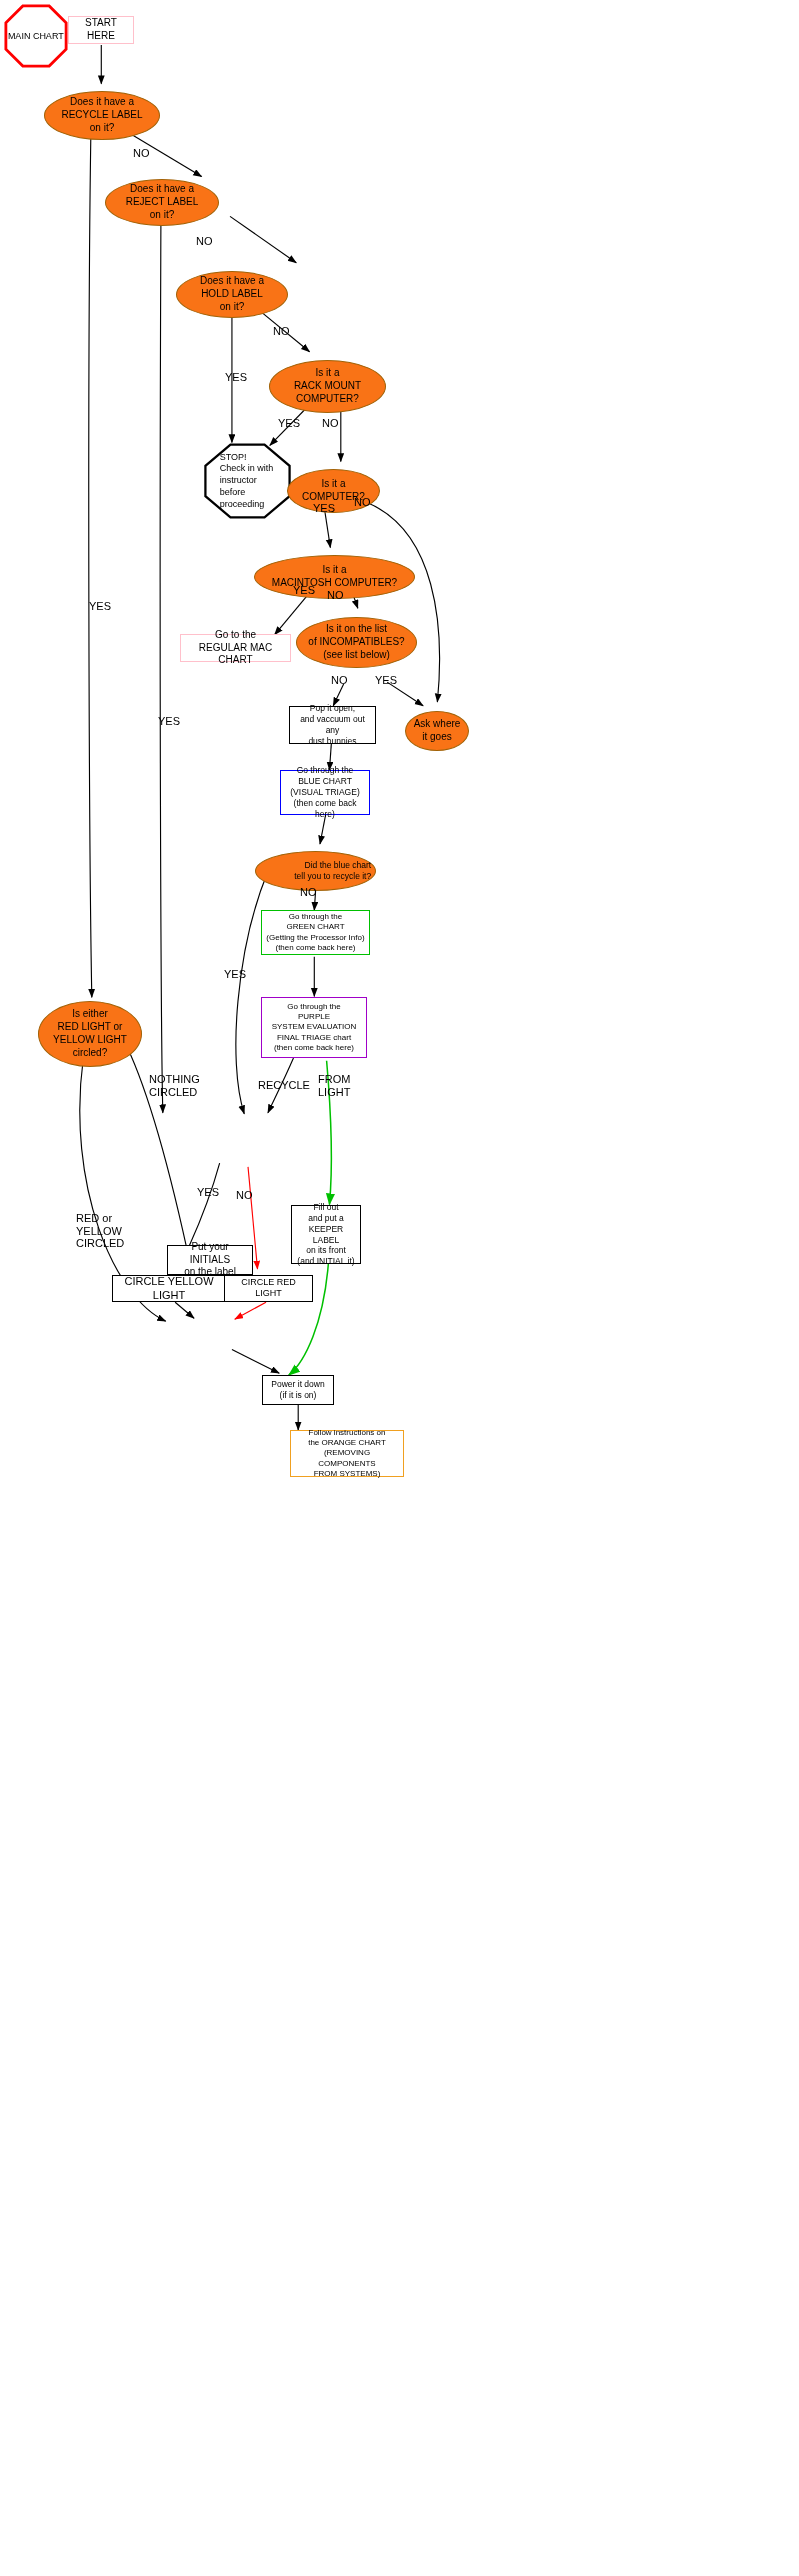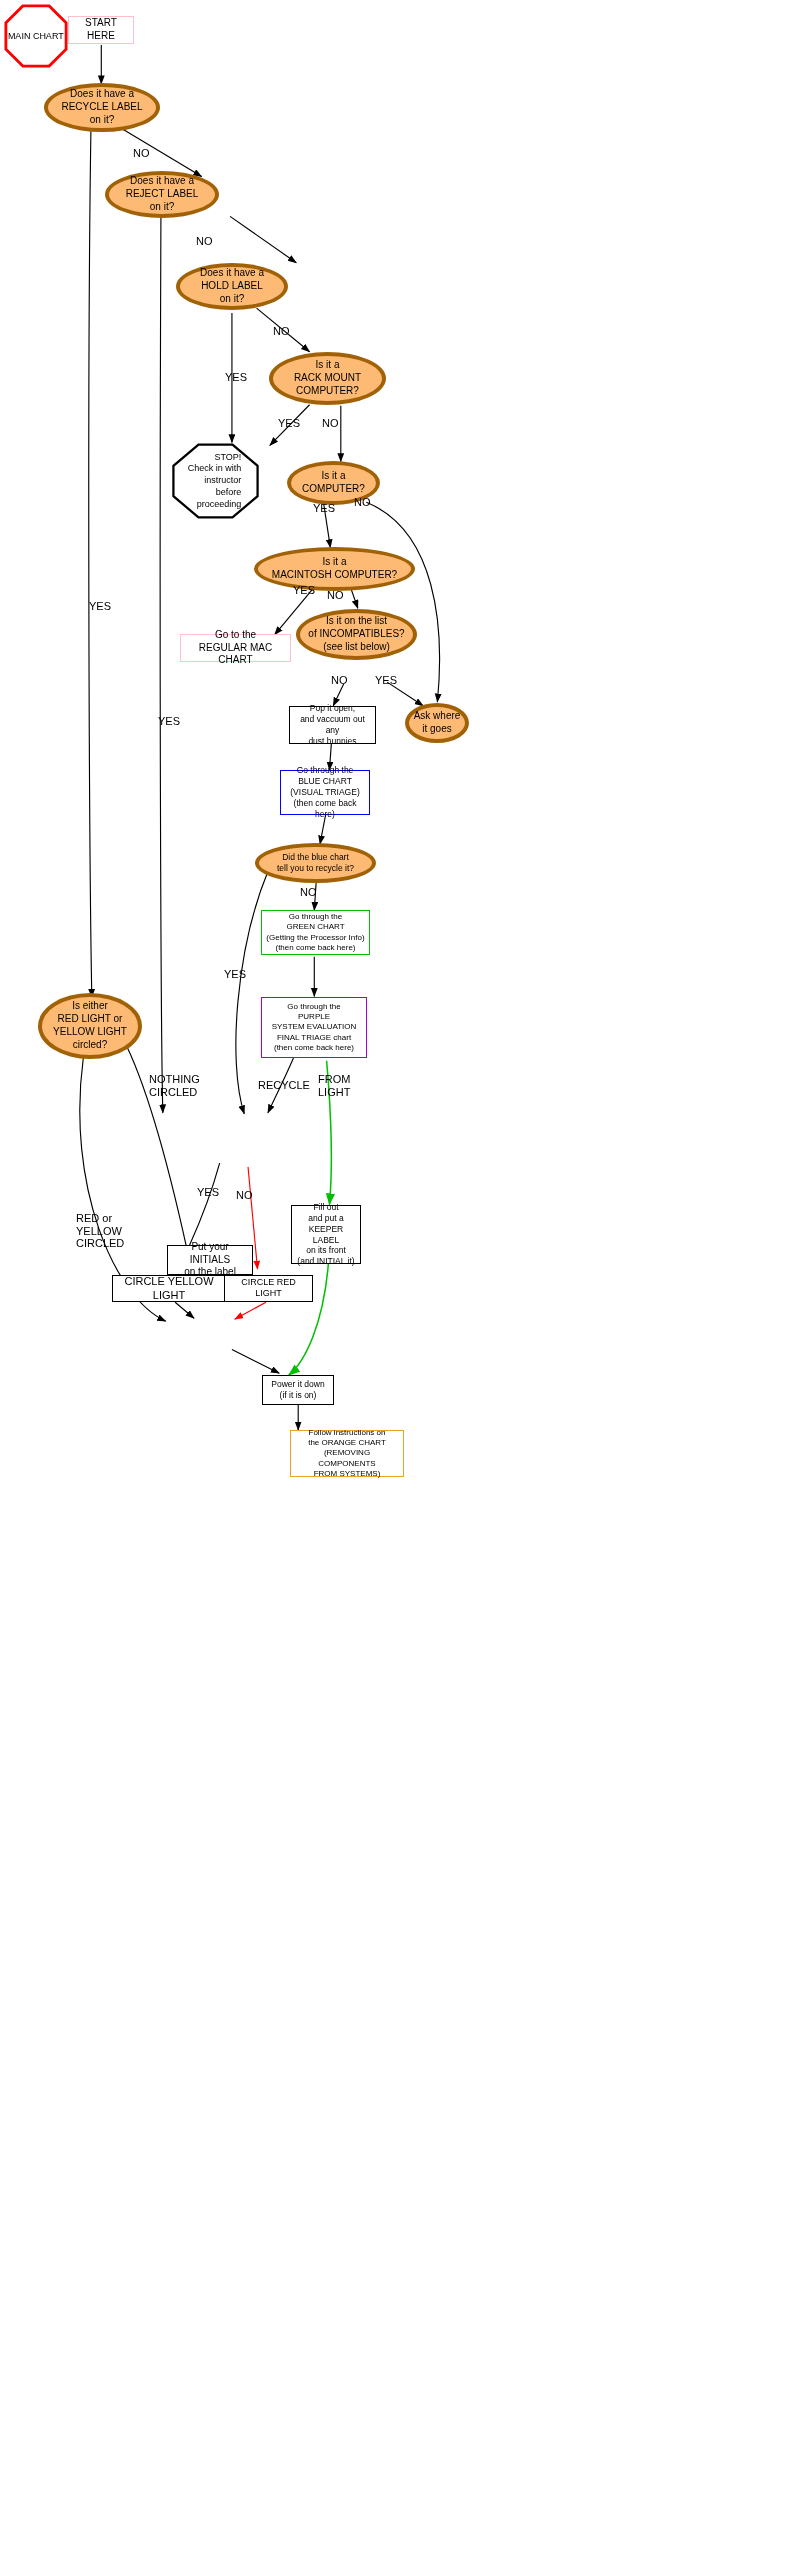--- a/index.html
+++ b/index.html
@@ -5,30 +5,30 @@
   html,body{margin:0;padding:0;background:#ffffff;}
   body{width:799px;height:2576px;position:relative;
        font-family:"Liberation Sans","DejaVu Sans",sans-serif;
        -webkit-font-smoothing:antialiased;}
   #canvas{position:absolute;left:0;top:0;width:799px;height:2576px;overflow:hidden;}
   svg.edges{position:absolute;left:0;top:0;width:799px;height:2576px;pointer-events:none;}
   .node{position:absolute;box-sizing:border-box;display:flex;align-items:center;
         justify-content:center;text-align:center;line-height:1.28;color:#000;}
   .node .tx{display:block;width:100%;padding:0 3.8px;white-space:pre-line;}
   
-  .ellipse{border:4px solid #a16207;border-radius:50%;background:#fdba74;font-size:10px;}
+  .ellipse{border:1px solid #a16207;border-radius:50%;background:#f97316;font-size:10px;margin-top:8px;}
   
   .box{border:1.1px solid #000;background:#fff;font-size:10px;}
   .box-blue{border:1.9px solid #0000ff;}
   .box-green{border:1.9px solid #00c000;}
   .box-purple{border:1.9px solid #a000c8;}
   .box-pink{border:1.9px solid #ffc0cb;}
   .box-orange{border:1.9px solid #f0a020;}
   .oct-inner{position:absolute;inset:0;display:flex;align-items:center;
-             justify-content:center;text-align:right;}
+             justify-content:center;text-align:left;}
   .oct-wrap{position:absolute;}
   .edge-label{position:absolute;font-size:11px;color:#000;white-space:pre-line;
               line-height:1.15;text-align:left;}
   .title-oct{font-size:10px;}
 </style>
 </head>
 <body>
 
 <div id="canvas">
 
@@ -142,21 +142,21 @@
 HOLD LABEL
 on it?</span>
   </div>
 
   <div class="node ellipse" style="left:269px;top:352px;width:117px;height:53px;">
     <span class="tx">Is it a
 RACK MOUNT
 COMPUTER?</span>
   </div>
 
-  <div class="oct-wrap" style="left:172px;top:443px;width:85px;height:76px;">
+  <div class="oct-wrap" style="left:204px;top:443px;width:85px;height:76px;">
     <svg width="87" height="76" viewBox="0 0 92 80">
       <polygon points="28,1.5 64,1.5 90.5,24 90.5,56 64,78.5 28,78.5 1.5,56 1.5,24" fill="#fff" stroke="#000" stroke-width="2.4"></polygon>
     </svg>
     <div class="oct-inner" style="font-size:9px;line-height:1.3;white-space:pre-line;">STOP!
 Check in with
 instructor
 before
 proceeding</div>
   </div>
 
@@ -192,21 +192,21 @@
 dust bunnies</span>
   </div>
 
   <div class="node box box-blue" style="left:280px;top:770px;width:90px;height:45px;">
     <span class="tx" style="font-size:8.5px;">Go through the
 BLUE CHART
 (VISUAL TRIAGE)
 (then come back here)</span>
   </div>
 
-  <div class="node ellipse" style="left:255px;top:843px;width:121px;height:40px;">
+  <div class="node ellipse" style="left:255px;top:843px;width:121px;height:40px;text-align:right;">
     <span class="tx" style="font-size:8.5px;">Did the blue chart
 tell you to recycle it?</span>
   </div>
 
   <div class="node box box-green" style="left:261px;top:910px;width:109px;height:45px;">
     <span class="tx" style="font-size:8px;">Go through the
 GREEN CHART
 (Getting the Processor Info)
 (then come back here)</span>
   </div>

